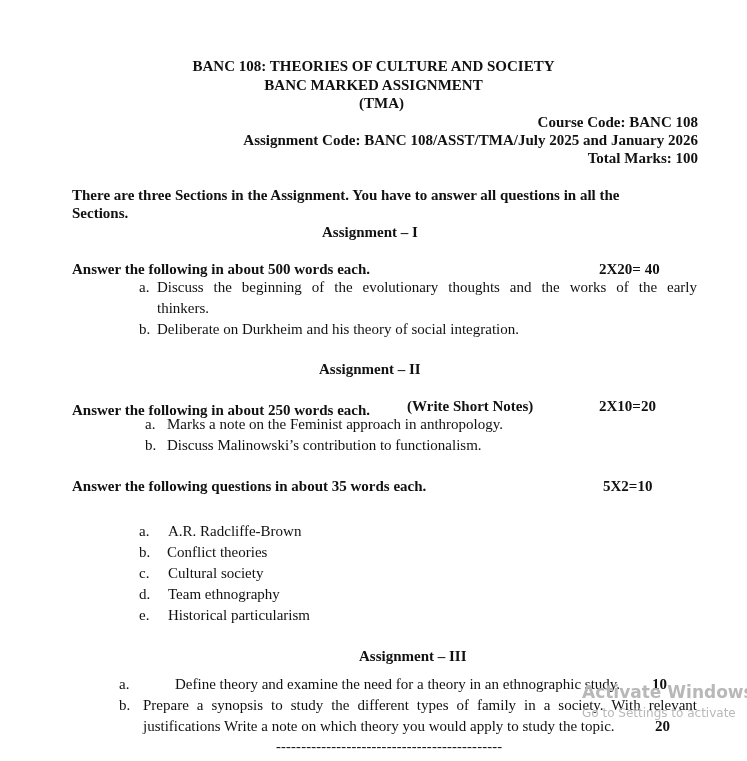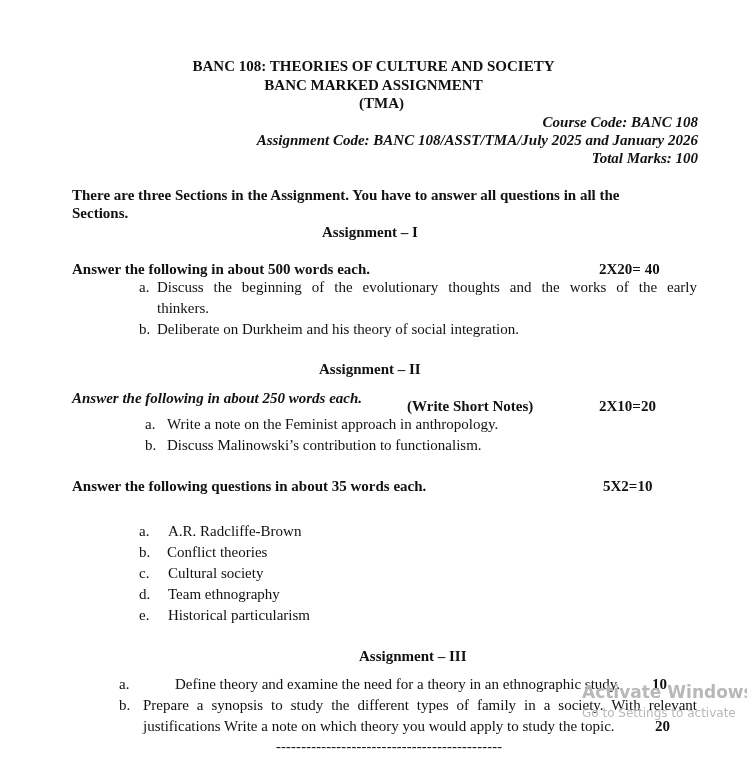--- a/index.html
+++ b/index.html
@@ -2,21 +2,21 @@
 <html><head>
   <meta charset="utf-8">
   <style>
     html, body { margin:0; padding:0; background:#ffffff; }
     body { width:747px; height:761px; position:relative; overflow:hidden;
            font-family:"Liberation Serif", "DejaVu Serif", serif; color:#111; }
     .abs { position:absolute; white-space:nowrap; }
     .b { font-weight:bold; }
     .t15 { font-size:15px; }
     .t14 { font-size:14.5px; }
-    .right { text-align:center;font-style:italic; }
+    .right { text-align:center; }
     .title { left:0; width:747px; text-align:center; font-size:15px; font-weight:bold; }
     .watermark { position:absolute; color:#b8b8b8; font-family:"DejaVu Sans", sans-serif; white-space:nowrap; }
     .just { text-align:justify; text-align-last:justify; white-space:normal; }
   </style>
 </head>
 <body>
 
 <div class="abs title" style="top:58px;">BANC 108:  THEORIES OF CULTURE AND SOCIETY</div>
 <div class="abs title" style="top:77px;">BANC MARKED ASSIGNMENT</div>
 <div class="abs title" style="top:95px;padding-left:8px;">(TMA)</div>
@@ -32,26 +32,26 @@
 <div class="abs b t15" style="top:261px; left:72px;">Answer the following in about 500 words each.</div>
 <div class="abs b t15" style="top:261px; left:599px;">2X20= 40</div>
 
 <div class="abs t15" style="top:279px; left:139px;">a.</div>
 <div class="abs t15 just" style="top:279px; left:157px; width:540px;">Discuss the beginning of the evolutionary thoughts and the works of the early</div>
 <div class="abs t15" style="top:300px; left:157px;">thinkers.</div>
 <div class="abs t15" style="top:321px; left:139px;">b.</div>
 <div class="abs t15" style="top:321px; left:157px;">Deliberate on Durkheim and his theory of social integration.</div>
 
 <div class="abs b t15" style="top:361px; left:319px;">Assignment – II</div>
-<div class="abs b t15" style="top:390px; left:72px;font-style:italic;">Answer the following in about 250 words each.</div>
+<div class="abs b t15" style="top:402px; left:72px;">Answer the following in about 250 words each.</div>
 <div class="abs b t15" style="top:398px; left:407px;">(Write Short Notes)</div>
 <div class="abs b t15" style="top:398px; left:599px;">2X10=20</div>
 
 <div class="abs t15" style="top:416px; left:145px;">a.</div>
-<div class="abs t15" style="top:416px; left:167px;">Write a note on the Feminist approach in anthropology.</div>
+<div class="abs t15" style="top:416px; left:167px;">Marks a note on the Feminist approach in anthropology.</div>
 <div class="abs t15" style="top:437px; left:145px;">b.</div>
 <div class="abs t15" style="top:437px; left:167px;">Discuss Malinowski’s contribution to functionalism.</div>
 
 <div class="abs b t15" style="top:478px; left:72px;">Answer the following questions in about 35 words each.</div>
 <div class="abs b t15" style="top:478px; left:603px;">5X2=10</div>
 
 <div>
   <div class="abs t15" style="top:523px; left:139px;">a.</div>
   <div class="abs t15" style="top:523px; left:168px;">A.R. Radcliffe-Brown</div>
   <div class="abs t15" style="top:544px; left:139px;">b.</div>

